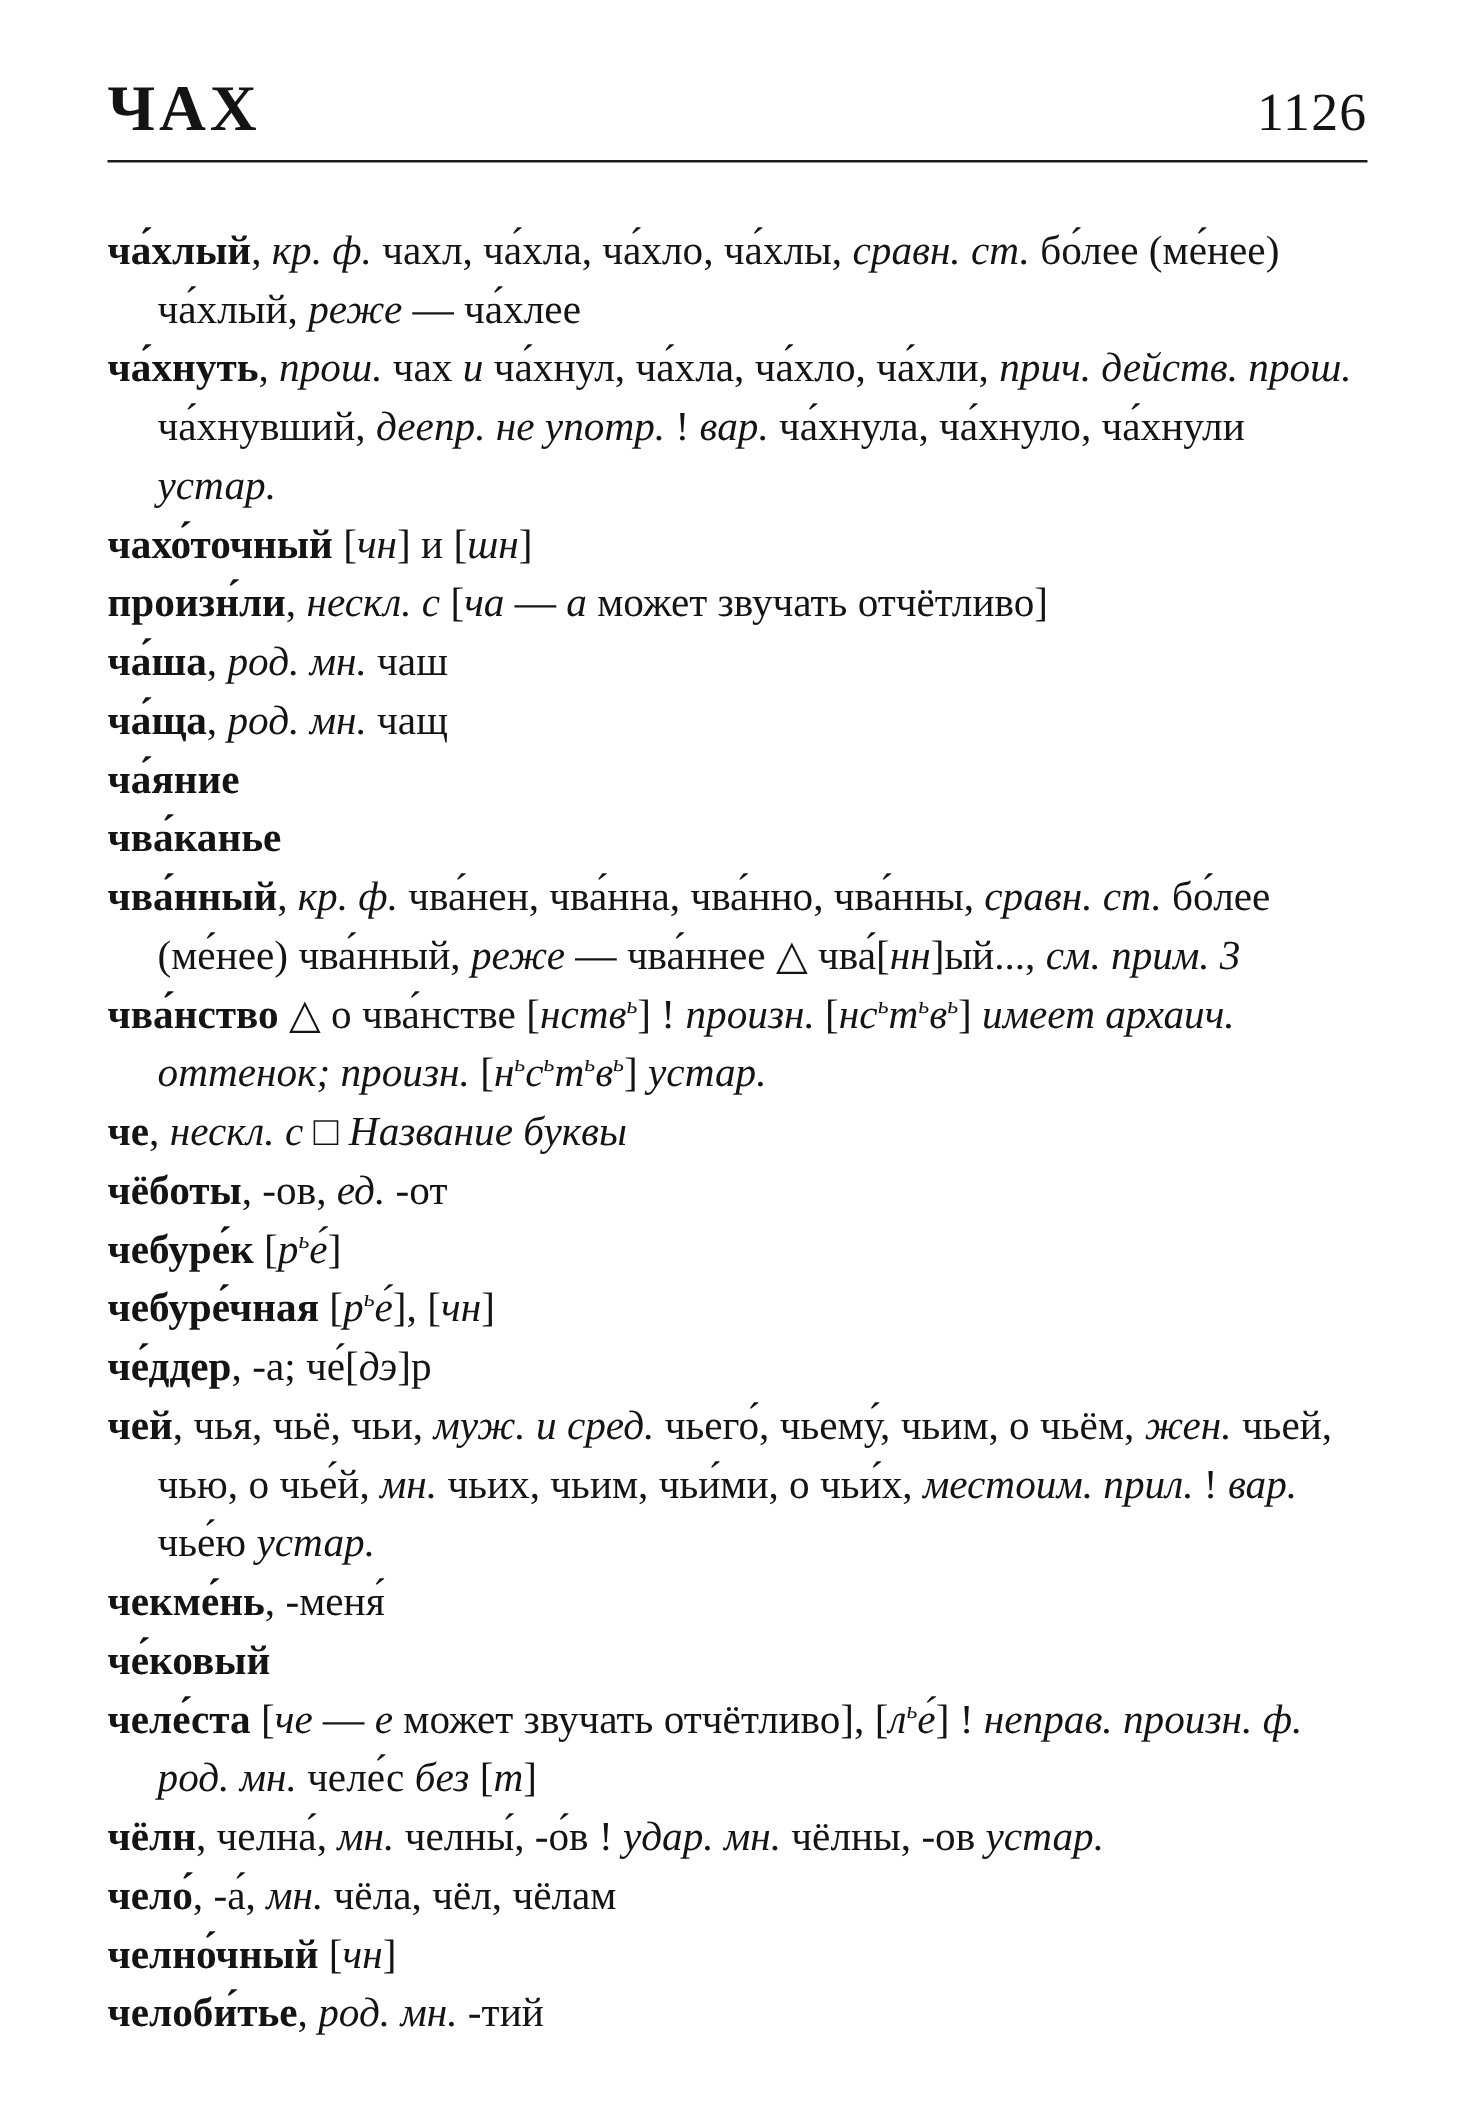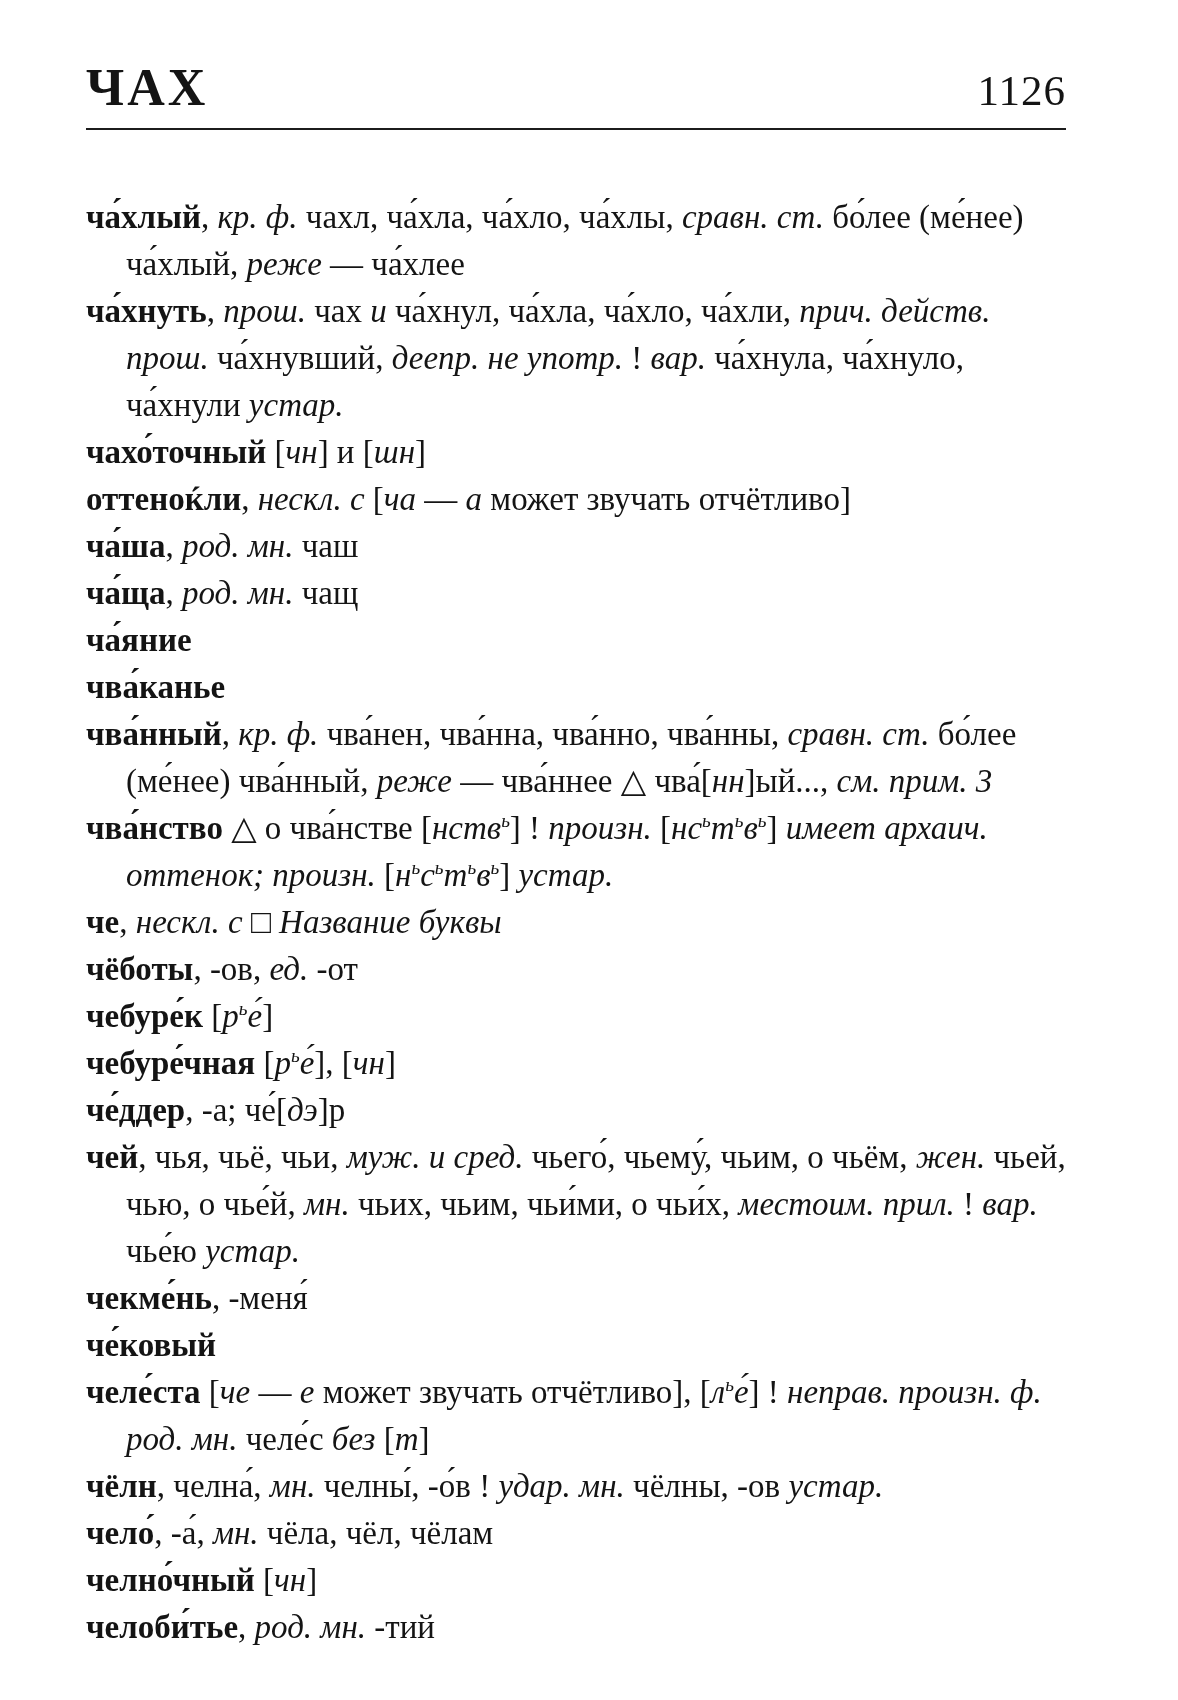--- a/index.html
+++ b/index.html
@@ -11,21 +11,21 @@
     width: 1178px;
     height: 1700px;
     font-family: "Liberation Serif", "DejaVu Serif", serif;
     color: #141414;
     overflow: hidden;
   }
   .page {
     box-sizing: border-box;
     width: 1178px;
     height: 1291px;
-    padding: 62px 112px 0 86px;
+    padding: 62px 84px 0 86px;
   }
   .page-header {
     display: flex;
     justify-content: space-between;
     align-items: baseline;
   }
   .guide-word {
     font-size: 52px;
     font-weight: 700;
     letter-spacing: 3px;
@@ -38,21 +38,21 @@
     letter-spacing: 1px;
     font-family: Liberation Serif, serif;
   }
   .header-rule {
     margin-top: 14px;
     border: none;
     border-top: 2px solid #1c1c1c;
     height: 0;
   }
   .entries {
-    margin-top: 64px;
+    margin-top: 48px;
     font-size: 33px;
     line-height: 47px;
   }
   p.entry {
     margin: 0;
     padding-left: 40px;
     text-indent: -40px;
   }
   .f-b { font-weight: 700; }
   .f-i { font-style: italic; }
@@ -69,21 +69,21 @@
 <div class="page">
   <header class="page-header">
     <span class="guide-word">ЧАХ</span>
     <span class="page-number">1126</span>
   </header>
   <hr class="header-rule">
   <main class="entries">
       <p class="entry"><span class="f-b">ча́хлый</span><span class="f-n">, </span><span class="f-i">кр. ф.</span><span class="f-n"> чахл, ча́хла, ча́хло, ча́хлы, </span><span class="f-i">сравн. ст.</span><span class="f-n"> бо́лее (ме́нее) ча́хлый, </span><span class="f-i">реже</span><span class="f-n"> — ча́хлее</span></p>
       <p class="entry"><span class="f-b">ча́хнуть</span><span class="f-n">, </span><span class="f-i">прош.</span><span class="f-n"> чах </span><span class="f-i">и</span><span class="f-n"> ча́хнул, ча́хла, ча́хло, ча́хли, </span><span class="f-i">прич. действ. прош.</span><span class="f-n"> ча́хнувший, </span><span class="f-i">деепр. не употр.</span><span class="f-n"> ! </span><span class="f-i">вар.</span><span class="f-n"> ча́хнула, ча́хнуло, ча́хнули </span><span class="f-i">устар.</span></p>
       <p class="entry"><span class="f-b">чахо́точный</span><span class="f-n"> [</span><span class="f-i">чн</span><span class="f-n">] и [</span><span class="f-i">шн</span><span class="f-n">]</span></p>
-      <p class="entry"><span class="f-b">оттеноќли</span><span class="f-n">, </span><span class="f-i">нескл. с</span><span class="f-n"> [</span><span class="f-i">ча</span><span class="f-n"> — </span><span class="f-i">а</span><span class="f-n"> может звучать отчётливо]</span></p>
+      <p class="entry"><span class="f-b">произн́ли</span><span class="f-n">, </span><span class="f-i">нескл. с</span><span class="f-n"> [</span><span class="f-i">ча</span><span class="f-n"> — </span><span class="f-i">а</span><span class="f-n"> может звучать отчётливо]</span></p>
       <p class="entry"><span class="f-b">ча́ша</span><span class="f-n">, </span><span class="f-i">род. мн.</span><span class="f-n"> чаш</span></p>
       <p class="entry"><span class="f-b">ча́ща</span><span class="f-n">, </span><span class="f-i">род. мн.</span><span class="f-n"> чащ</span></p>
       <p class="entry"><span class="f-b">ча́яние</span></p>
       <p class="entry"><span class="f-b">чва́канье</span></p>
       <p class="entry"><span class="f-b">чва́нный</span><span class="f-n">, </span><span class="f-i">кр. ф.</span><span class="f-n"> чва́нен, чва́нна, чва́нно, чва́нны, </span><span class="f-i">сравн. ст.</span><span class="f-n"> бо́лее (ме́нее) чва́нный, </span><span class="f-i">реже</span><span class="f-n"> — чва́ннее △ чва́[</span><span class="f-i">нн</span><span class="f-n">]ый..., </span><span class="f-i">см. прим. 3</span></p>
       <p class="entry"><span class="f-b">чва́нство</span><span class="f-n"> △ о чва́нстве [</span><span class="f-i">нств</span><sup class="f-i">ь</sup><span class="f-n">] ! </span><span class="f-i">произн.</span><span class="f-n"> [</span><span class="f-i">нс</span><sup class="f-i">ь</sup><span class="f-i">т</span><sup class="f-i">ь</sup><span class="f-i">в</span><sup class="f-i">ь</sup><span class="f-n">] </span><span class="f-i">имеет архаич. оттенок; произн.</span><span class="f-n"> [</span><span class="f-i">н</span><sup class="f-i">ь</sup><span class="f-i">с</span><sup class="f-i">ь</sup><span class="f-i">т</span><sup class="f-i">ь</sup><span class="f-i">в</span><sup class="f-i">ь</sup><span class="f-n">] </span><span class="f-i">устар.</span></p>
       <p class="entry"><span class="f-b">че</span><span class="f-n">, </span><span class="f-i">нескл. с</span><span class="f-n"> □ </span><span class="f-i">Название буквы</span></p>
       <p class="entry"><span class="f-b">чёботы</span><span class="f-n">, -ов, </span><span class="f-i">ед.</span><span class="f-n"> -от</span></p>
       <p class="entry"><span class="f-b">чебуре́к</span><span class="f-n"> [</span><span class="f-i">р</span><sup class="f-i">ь</sup><span class="f-i">е́</span><span class="f-n">]</span></p>
       <p class="entry"><span class="f-b">чебуре́чная</span><span class="f-n"> [</span><span class="f-i">р</span><sup class="f-i">ь</sup><span class="f-i">е́</span><span class="f-n">], [</span><span class="f-i">чн</span><span class="f-n">]</span></p>

